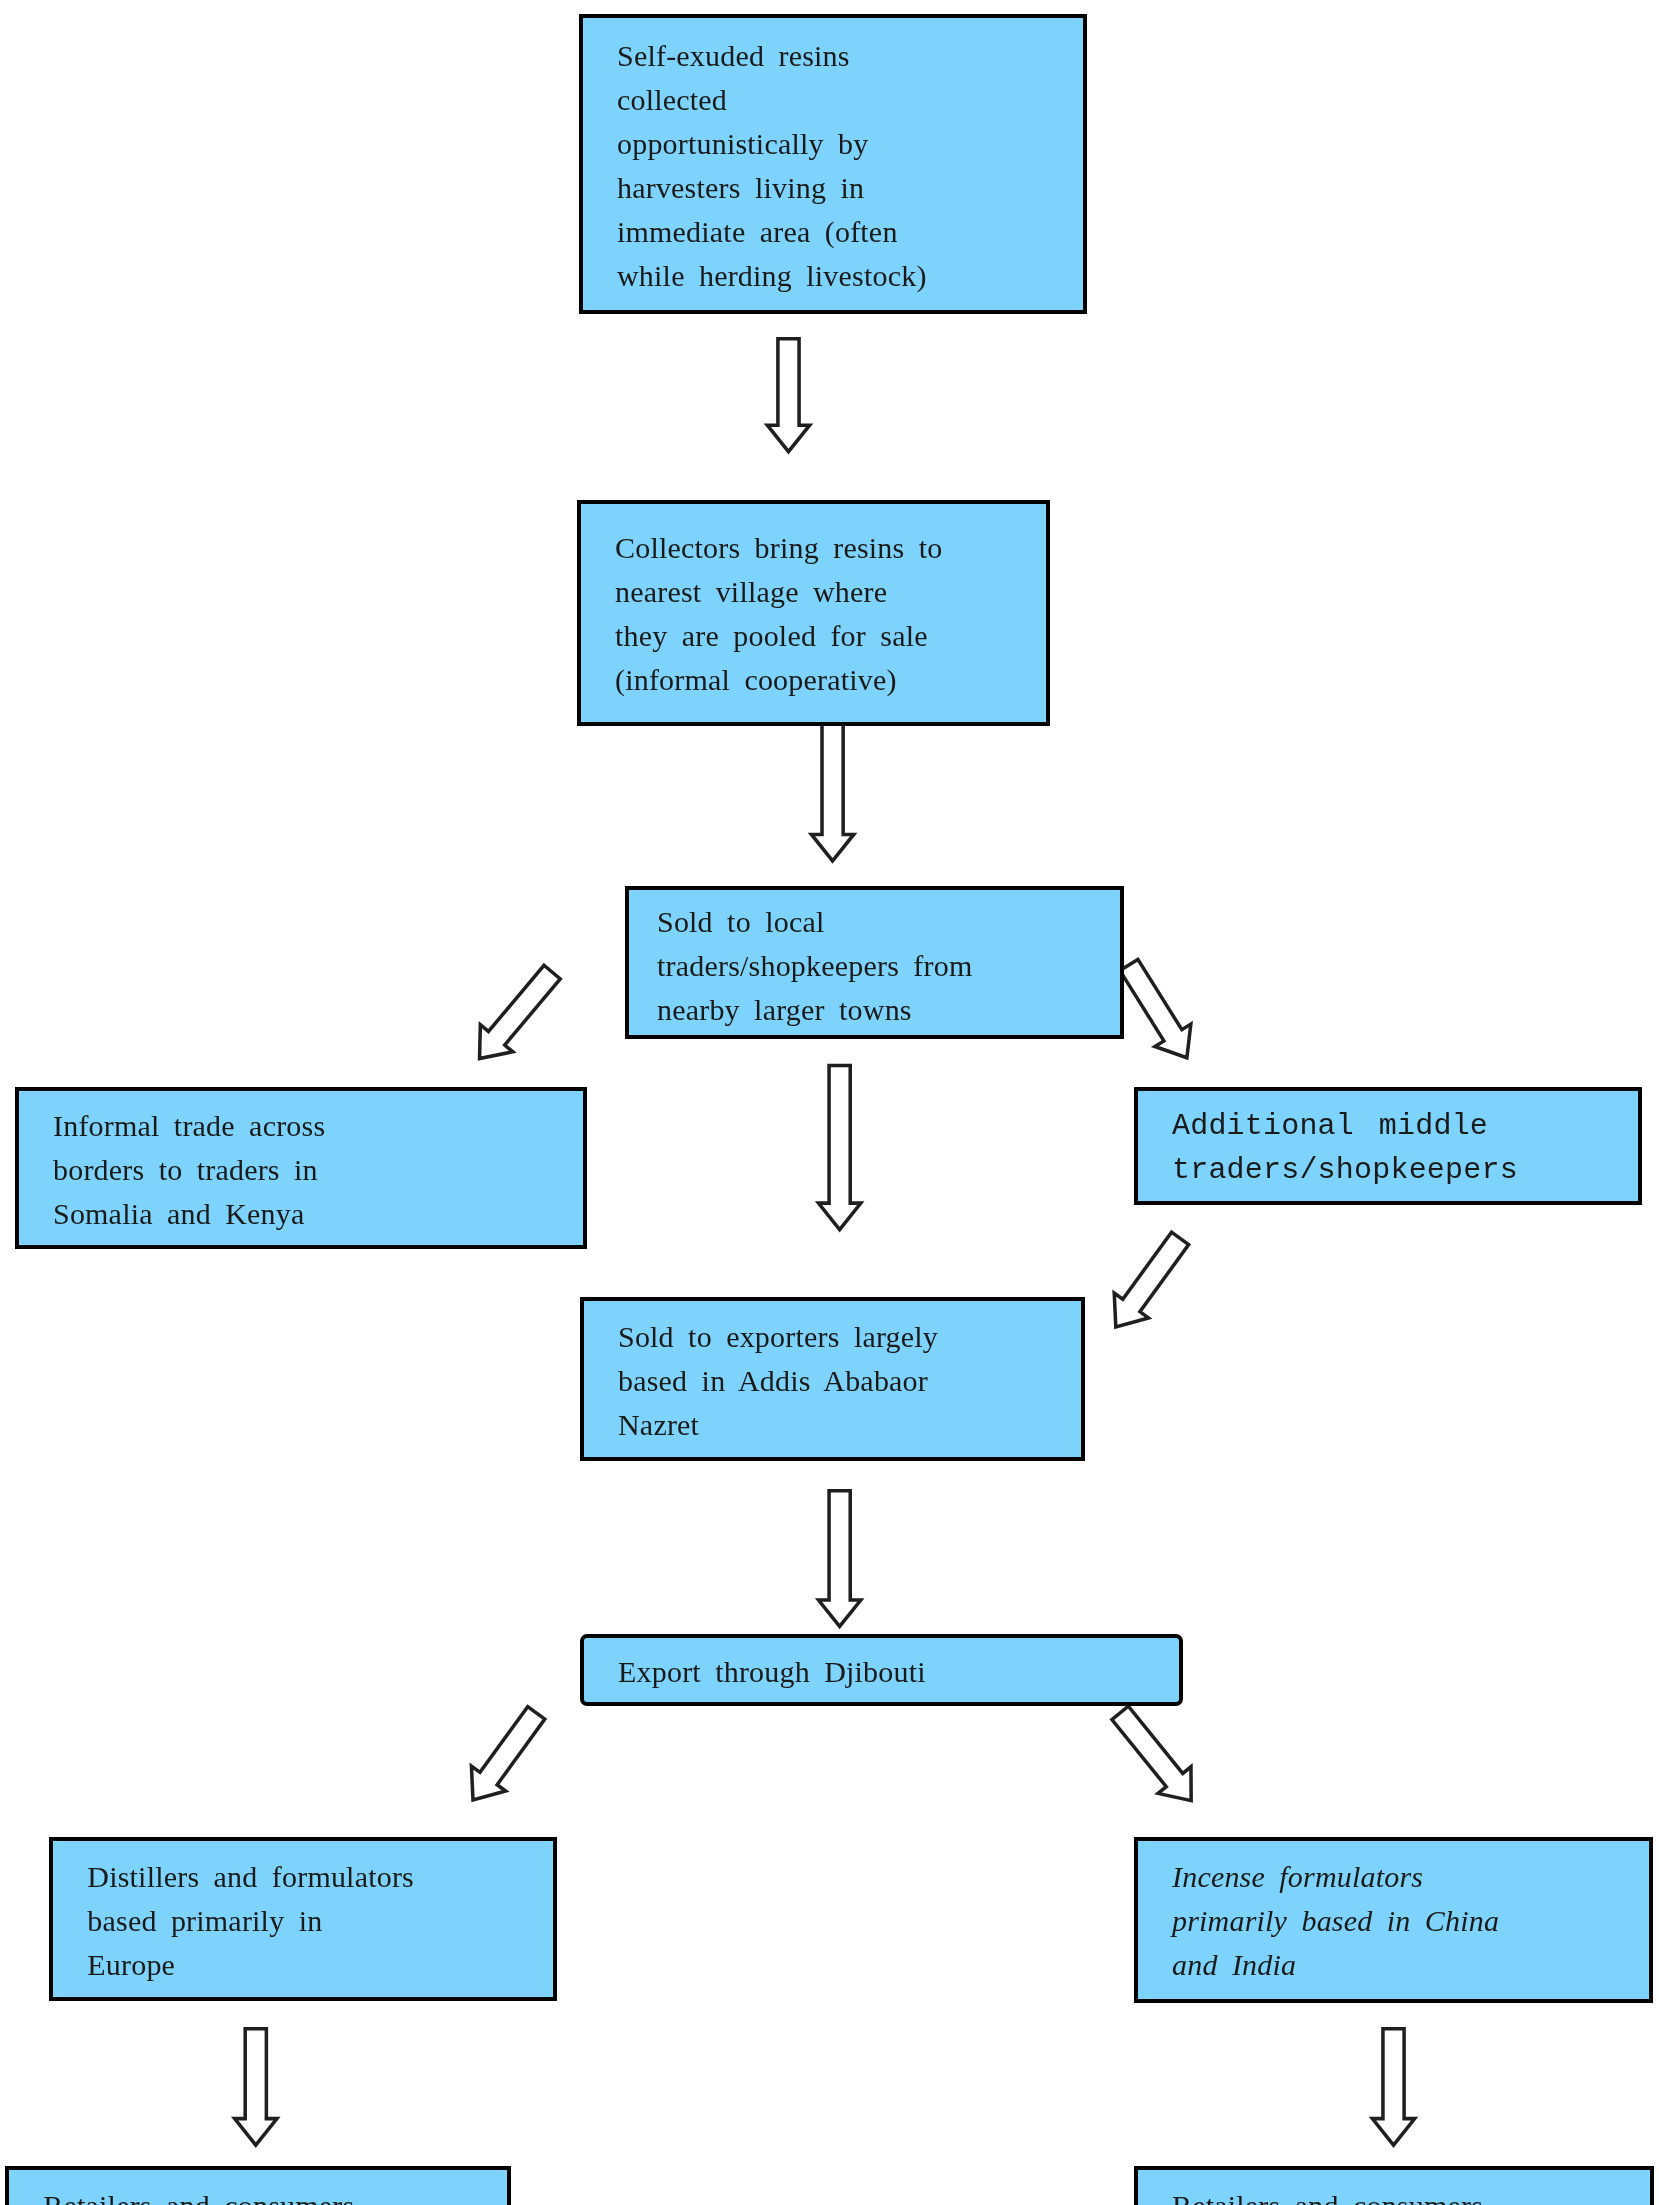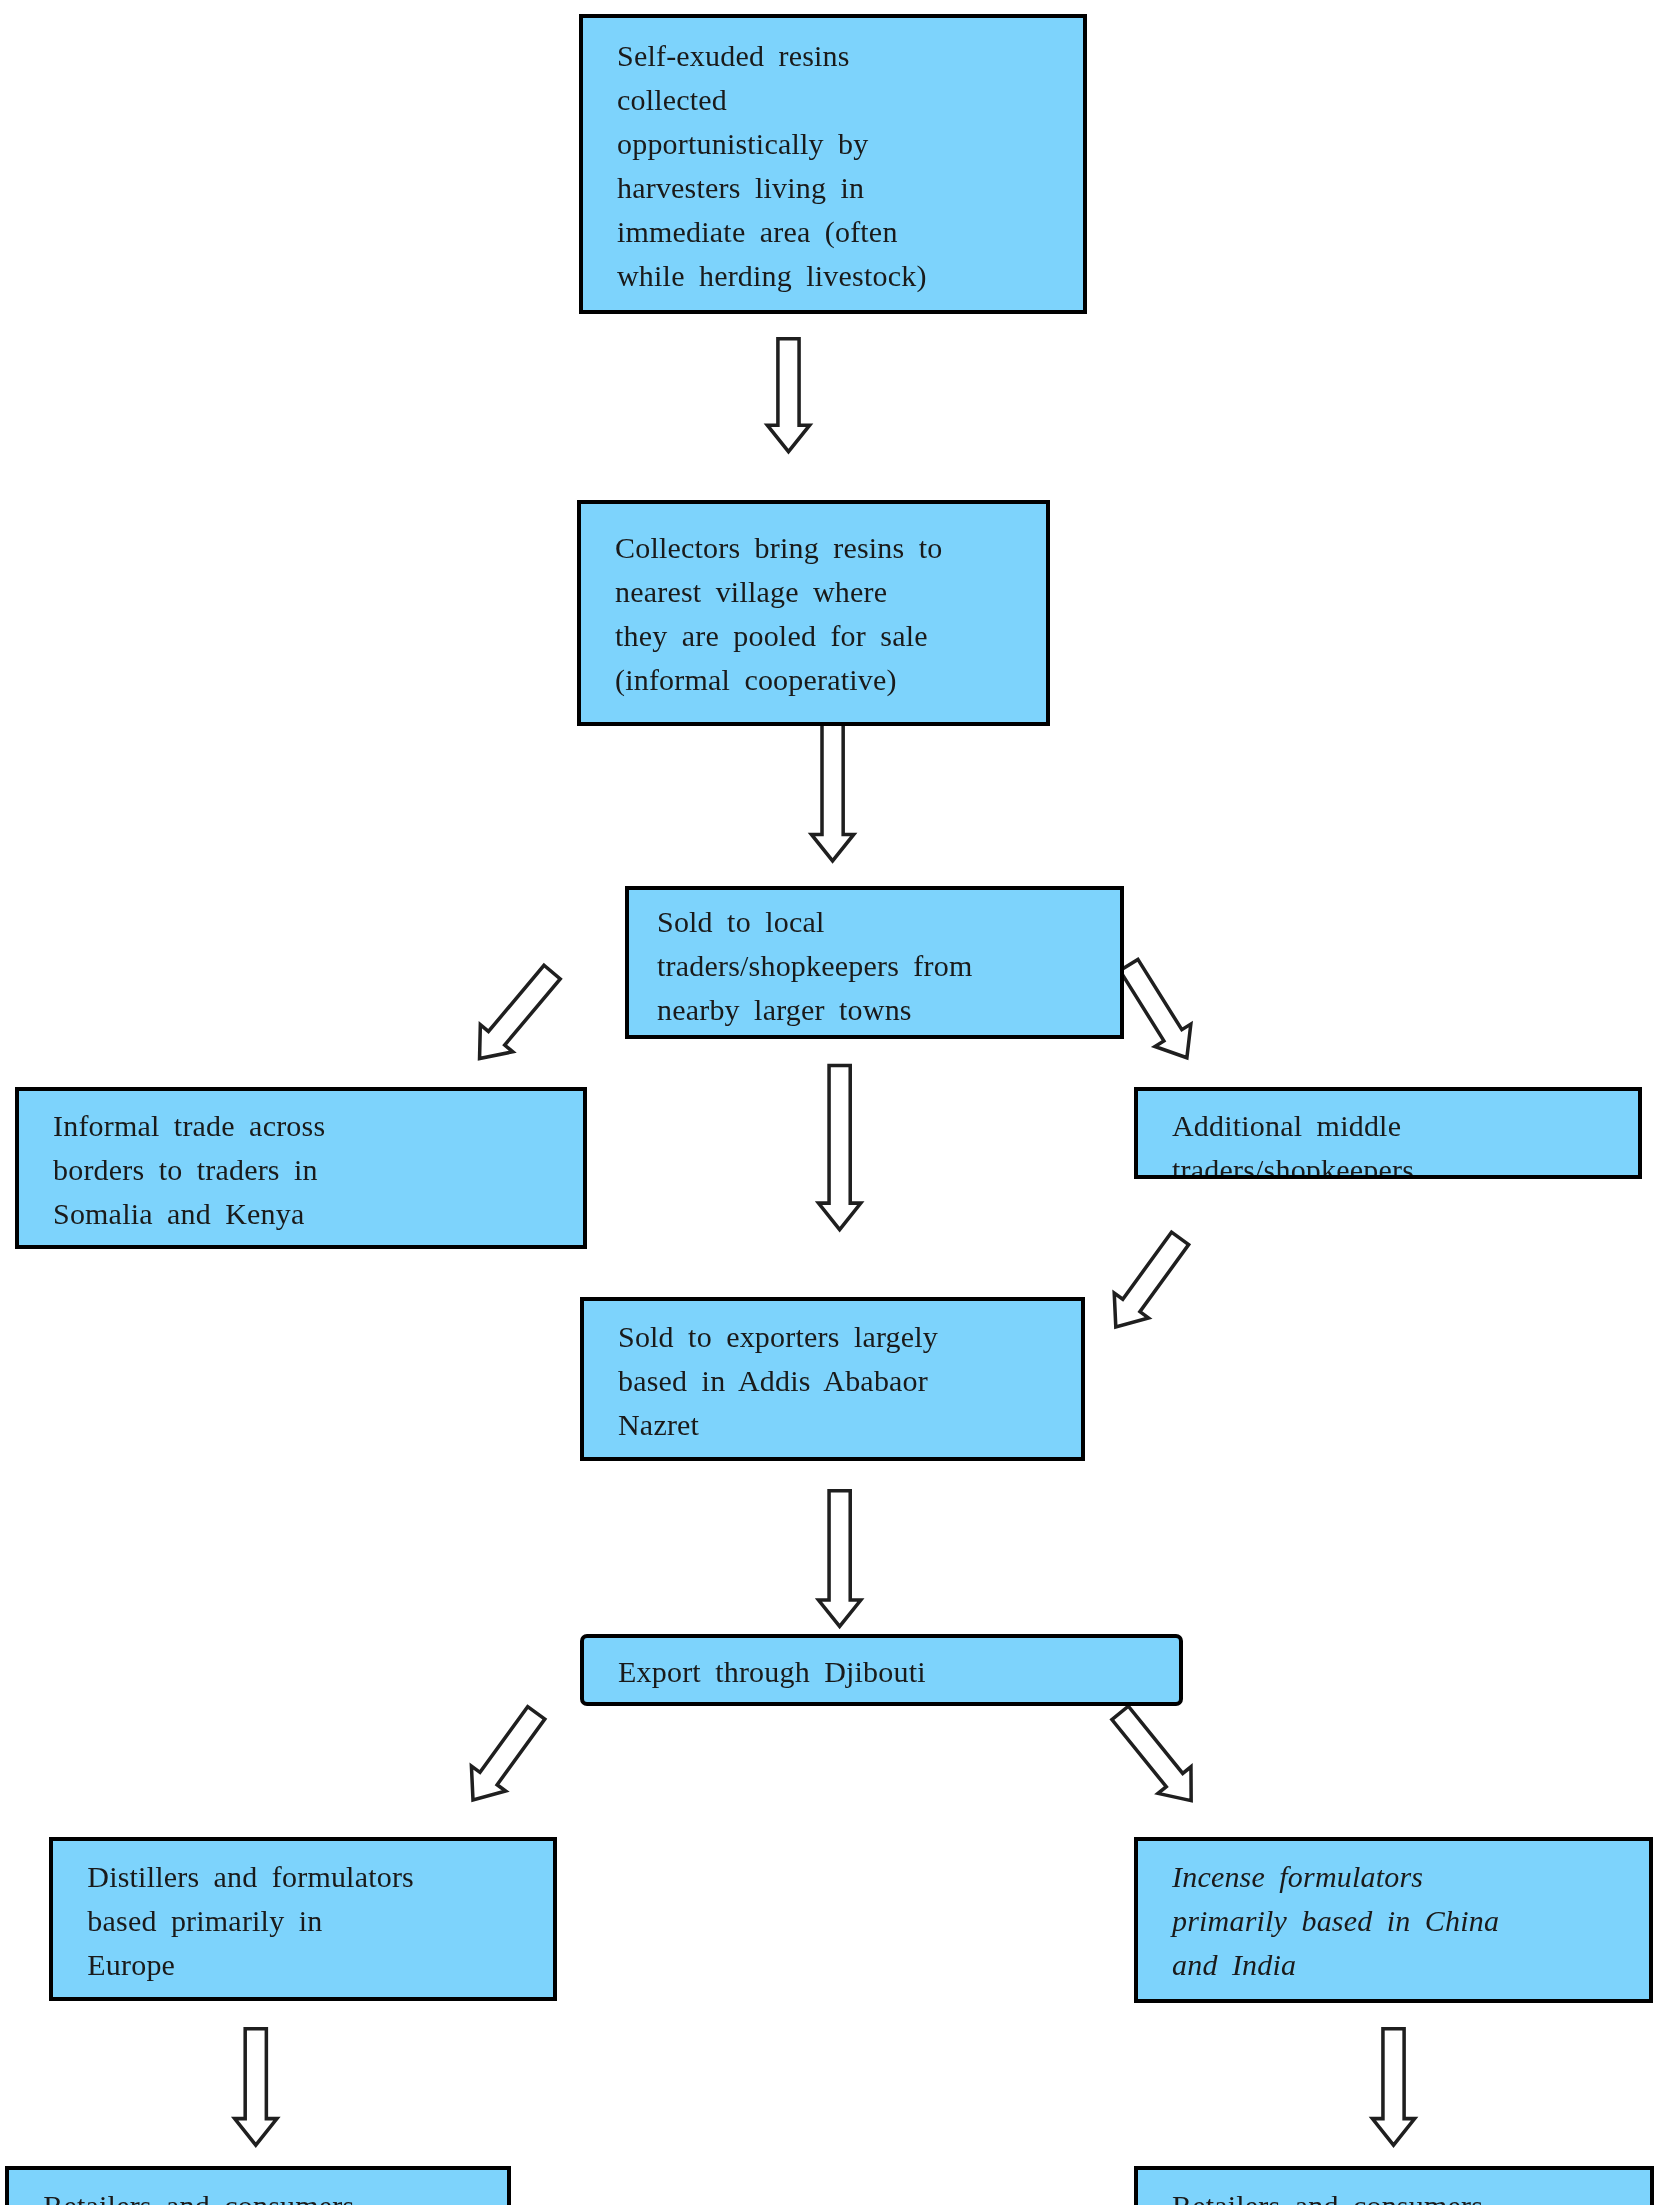--- a/index.html
+++ b/index.html
@@ -84,21 +84,21 @@
 (informal cooperative)</div>
 
   <div class="node" style="left:593px; top:886px; width:499px; height:153px; padding:9.7px 13.2px 4.4px 28px;margin-left:32px;">Sold to local
 traders/shopkeepers from
 nearby larger towns</div>
 
   <div class="node" style="left:15px; top:1087px; width:572px; height:162px; padding:13.2px 13.2px 4.4px 34px;">Informal trade across
 borders to traders in
 Somalia and Kenya</div>
 
-  <div class="node" style="left:1134px; top:1087px; width:508px; height:92px; padding:13.2px 13.2px 4.4px 34px;">Additional middle
+  <div class="node" style="left:1134px; top:1087px; width:508px; height:118px; padding:13.2px 13.2px 4.4px 34px;font-family:Liberation Mono, monospace;">Additional middle
 traders/shopkeepers</div>
 
   <div class="node" style="left:580px; top:1297px; width:505px; height:164px; padding:14px 13.2px 4.4px 34px;">Sold to exporters largely
 based in Addis Ababaor
 Nazret</div>
 
   <div class="node" style="left:580px; top:1634px; width:603px; height:72px; padding:11.5px 13.2px 4.4px 34px;border-radius:7px;">Export through Djibouti</div>
 
   <div class="node" style="left:5.3px; top:1837px; width:508px; height:164px; padding:14px 13.2px 4.4px 34px;margin-left:44px;">Distillers and formulators
 based primarily in

